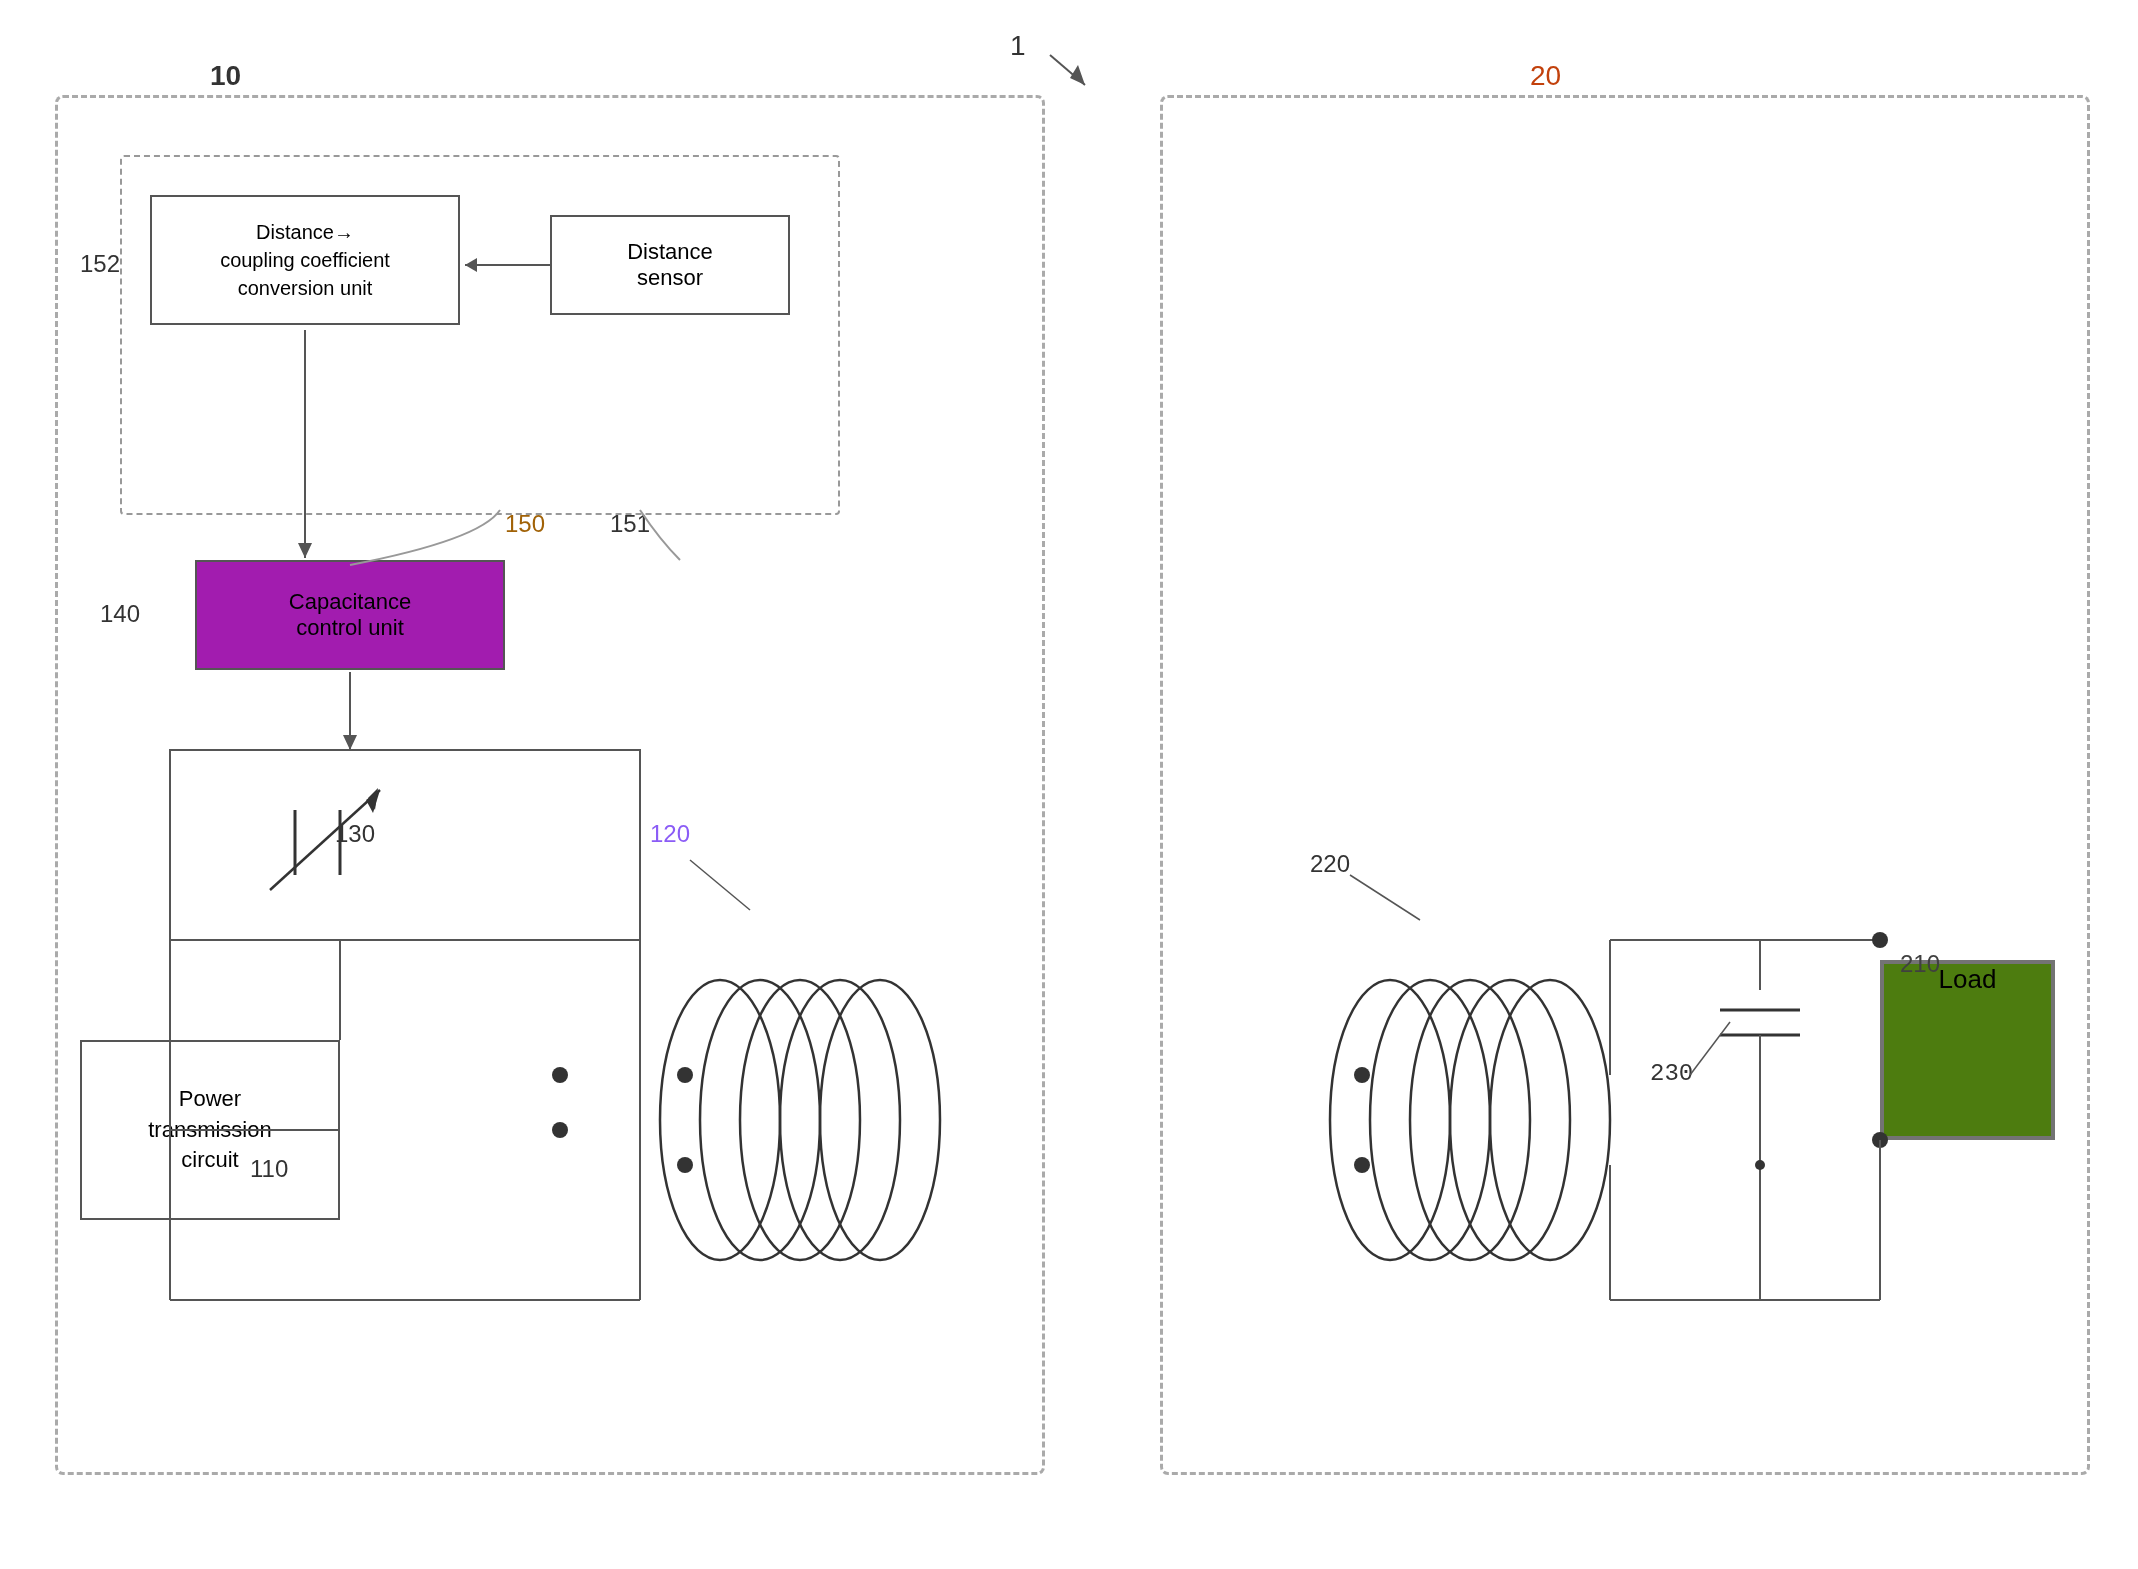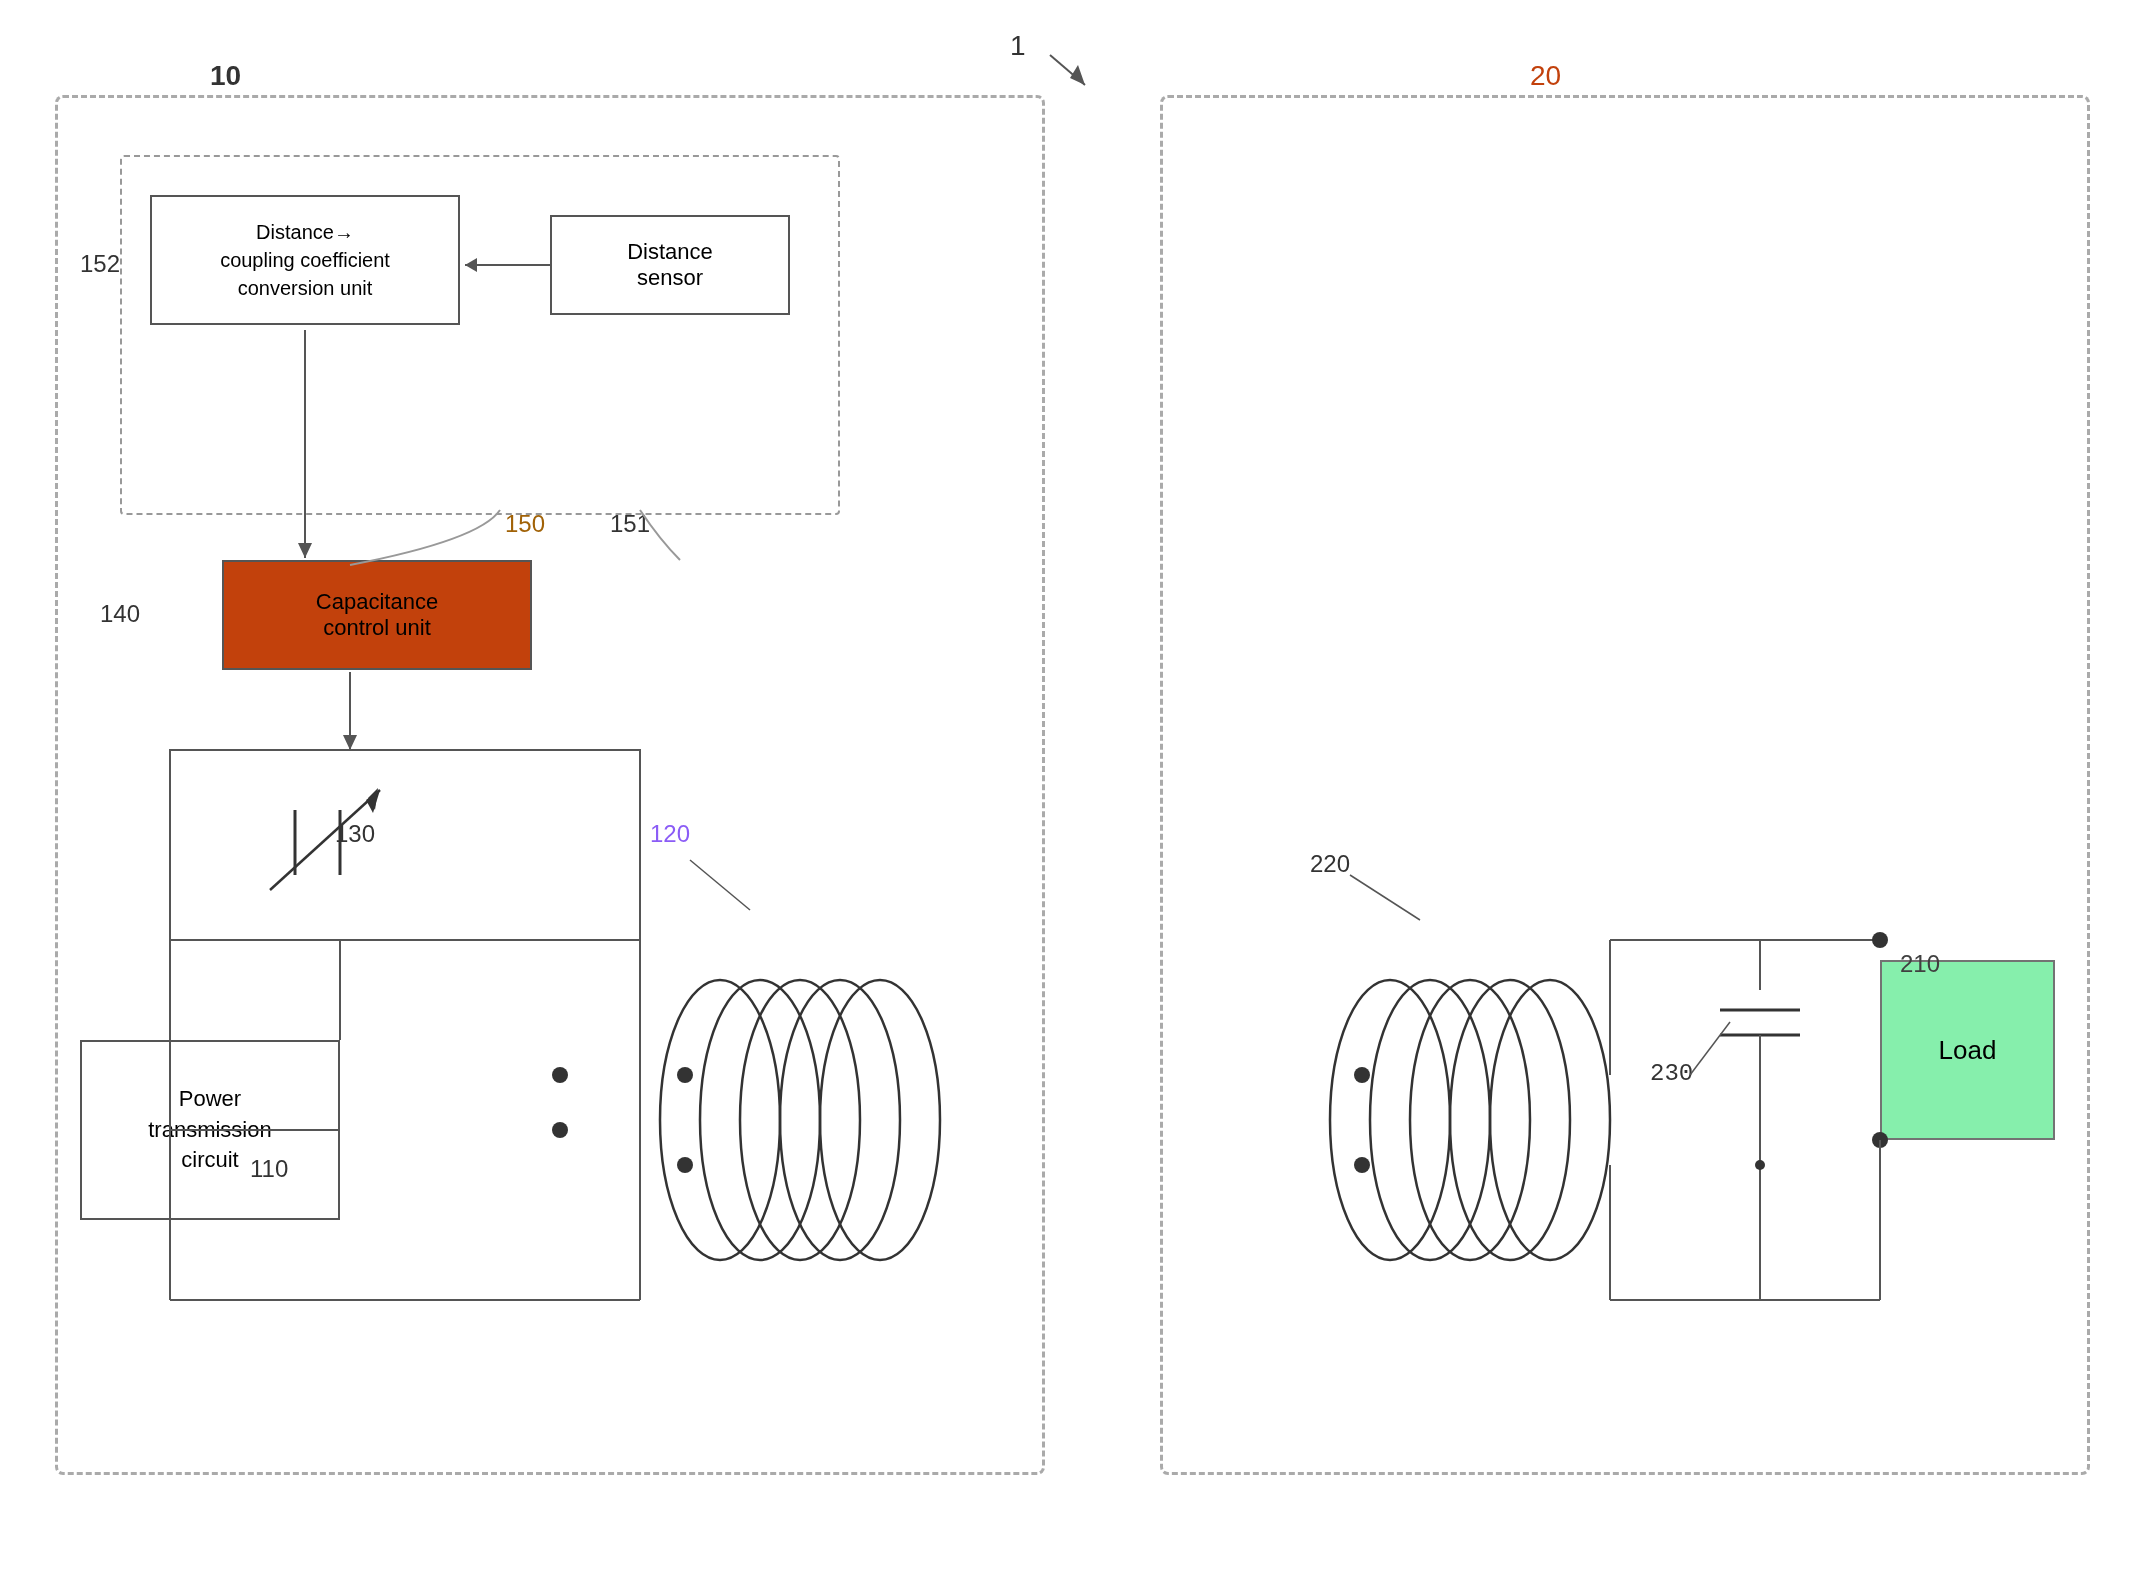--- a/index.html
+++ b/index.html
@@ -141,27 +141,26 @@
     }
 
     
     .box-capacitance {
       position: absolute;
       top: 560px;
       left: 195px;
       width: 310px;
       height: 110px;
       border: 2px solid #555;
-      background: #c2410c;
+      background: #a21caf;
       display: flex;
       align-items: center;
       justify-content: center;
       text-align: center;
       font-size: 22px;
-      margin-left: 27px;
     }
 
     
     .label-140 {
       position: absolute;
       top: 600px;
       left: 100px;
       font-size: 24px;
       color: #333;
     }
@@ -201,24 +200,24 @@
       color: #333;
     }
 
     
     .box-load {
       position: absolute;
       top: 960px;
       left: 1880px;
       width: 175px;
       height: 180px;
-      border: 2px solid #737373;
-      background: #86efac;
+      border: 4px solid #737373;
+      background: #4d7c0f;
       display: flex;
-      align-items: center;
+      align-items: flex-start;
       justify-content: center;
       font-size: 26px;
     }
 
     
     .label-210 {
       position: absolute;
       top: 950px;
       left: 1900px;
       font-size: 24px;

